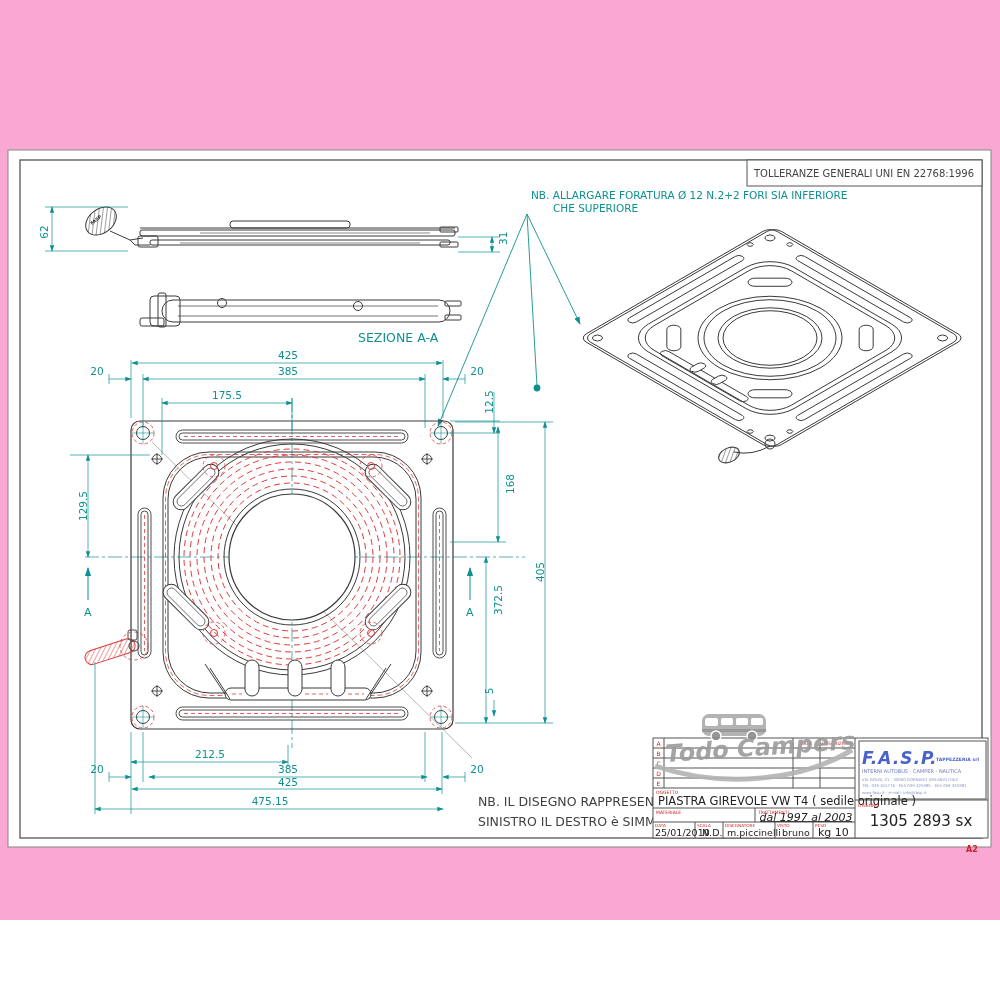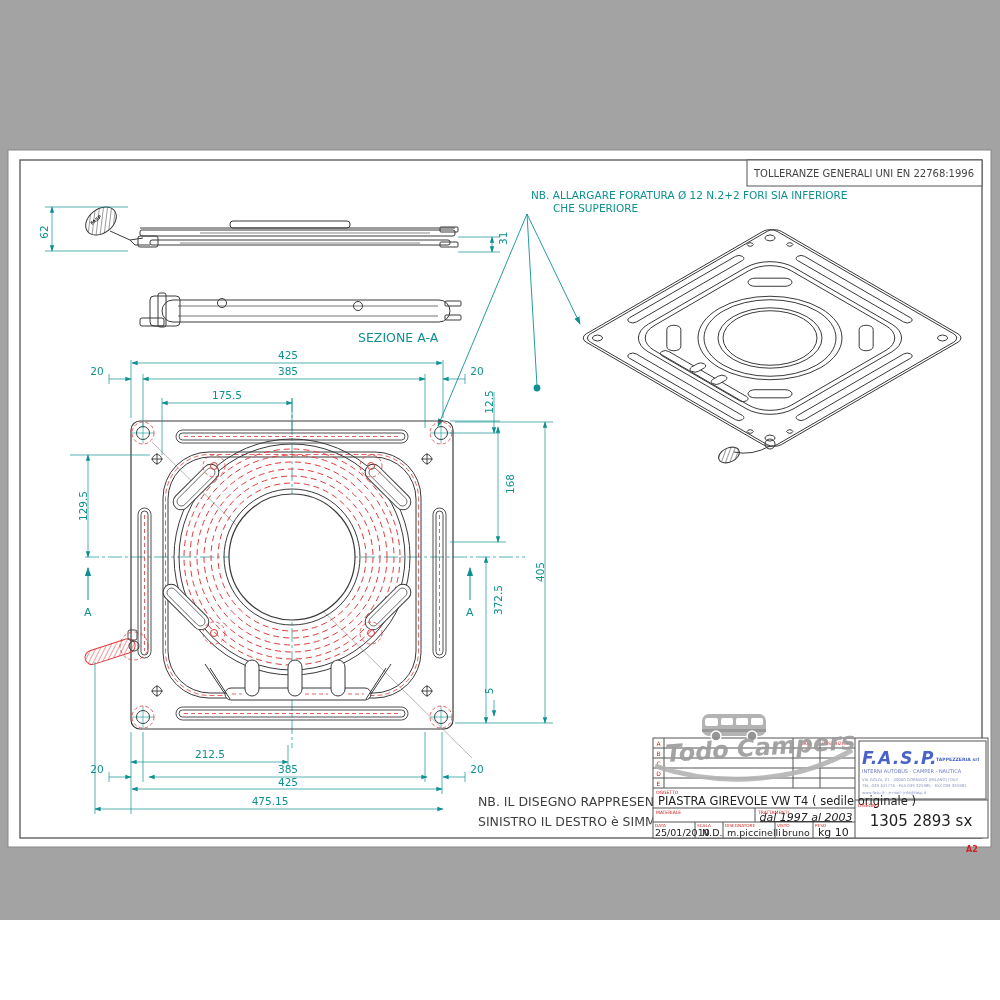--- a/index.html
+++ b/index.html
@@ -1,16 +1,16 @@
 <!DOCTYPE html>
 <html><head>
 <meta charset="utf-8">
 <style>
   html,body{margin:0;padding:0;background:#fff;}
-  .sheet{position:relative;width:1000px;height:920px;background:#a3a3a3;overflow:hidden;
+  .sheet{position:relative;width:1000px;height:920px;background:#f9a8d4;overflow:hidden;
          font-family:"DejaVu Sans",sans-serif;}
   svg{position:absolute;left:0;top:0;}
   text{font-family:"DejaVu Sans",sans-serif;}
 </style>
 </head>
 <body>
 
 <div class="sheet">
 <svg width="1000" height="1000" viewBox="0 0 1000 1000">
   <defs>

